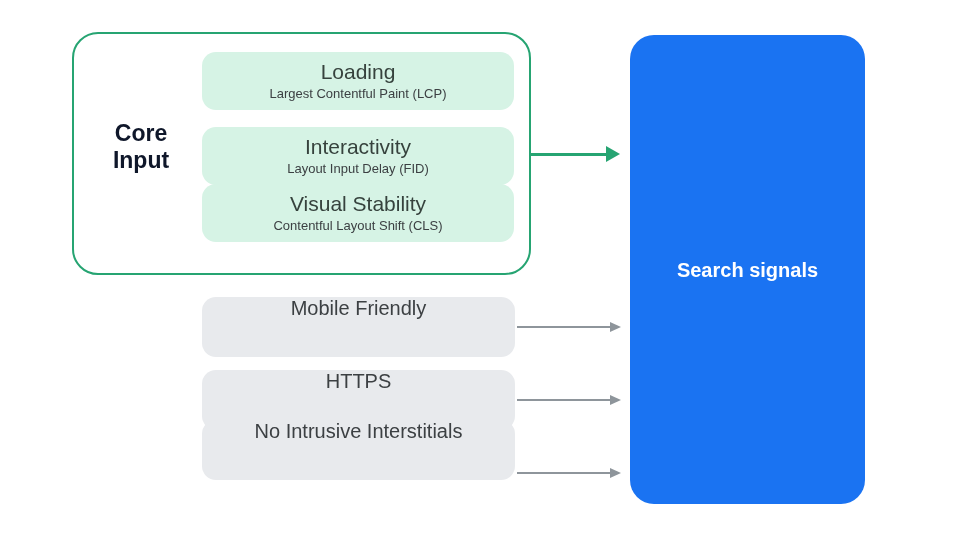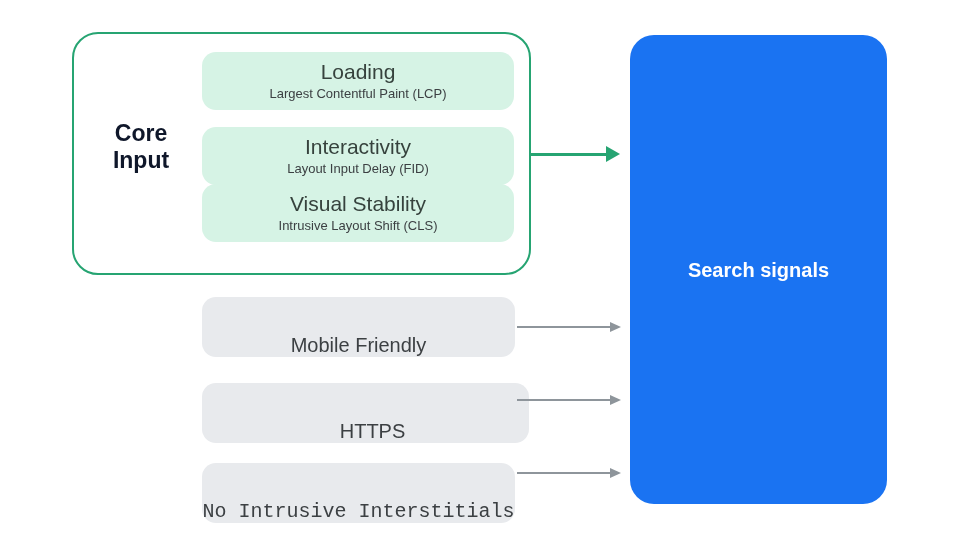--- a/index.html
+++ b/index.html
@@ -71,35 +71,35 @@
 
   
   .signal-box {
     position: absolute;
     left: 202px;
     width: 313px;
     height: 60px;
     background: #E8EAED;
     border-radius: 14px;
     display: flex;
-    align-items: flex-end;
+    align-items: flex-start;
     justify-content: center;
     font-size: 20px;
     color: #3C4043;
   }
   .signal-box.s1 { top: 297px; }
-  .signal-box.s2 { top: 383px; padding-left: 14px; }
-  .signal-box.s3 { top: 463px; font-family: Liberation Mono, monospace; }
+  .signal-box.s2 { top: 370px; }
+  .signal-box.s3 { top: 420px; }
 
   
   .result-box {
     position: absolute;
     left: 630px;
     top: 35px;
-    width: 257px;
+    width: 235px;
     height: 469px;
     background: #1A73F2;
     border-radius: 24px;
     display: flex;
     align-items: center;
     justify-content: center;
   }
   .result-text {
     text-align: center;
     color: #ffffff;
@@ -159,21 +159,21 @@
   <div class="vital-box v1">
     <div class="vital-title">Loading</div>
     <div class="vital-sub">Largest Contentful Paint (LCP)</div>
   </div>
   <div class="vital-box v2">
     <div class="vital-title">Interactivity</div>
     <div class="vital-sub">Layout Input Delay (FID)</div>
   </div>
   <div class="vital-box v3">
     <div class="vital-title">Visual Stability</div>
-    <div class="vital-sub">Intrusive Layout Shift (CLS)</div>
+    <div class="vital-sub">Contentful Layout Shift (CLS)</div>
   </div>
 
   <div class="arrow-line green-line"></div>
   <div class="arrow-head green-head"></div>
 
   <div class="signal-box s1">
     <span>Mobile Friendly</span>
   </div>
   <div class="signal-box s2">
     <span>HTTPS</span>

